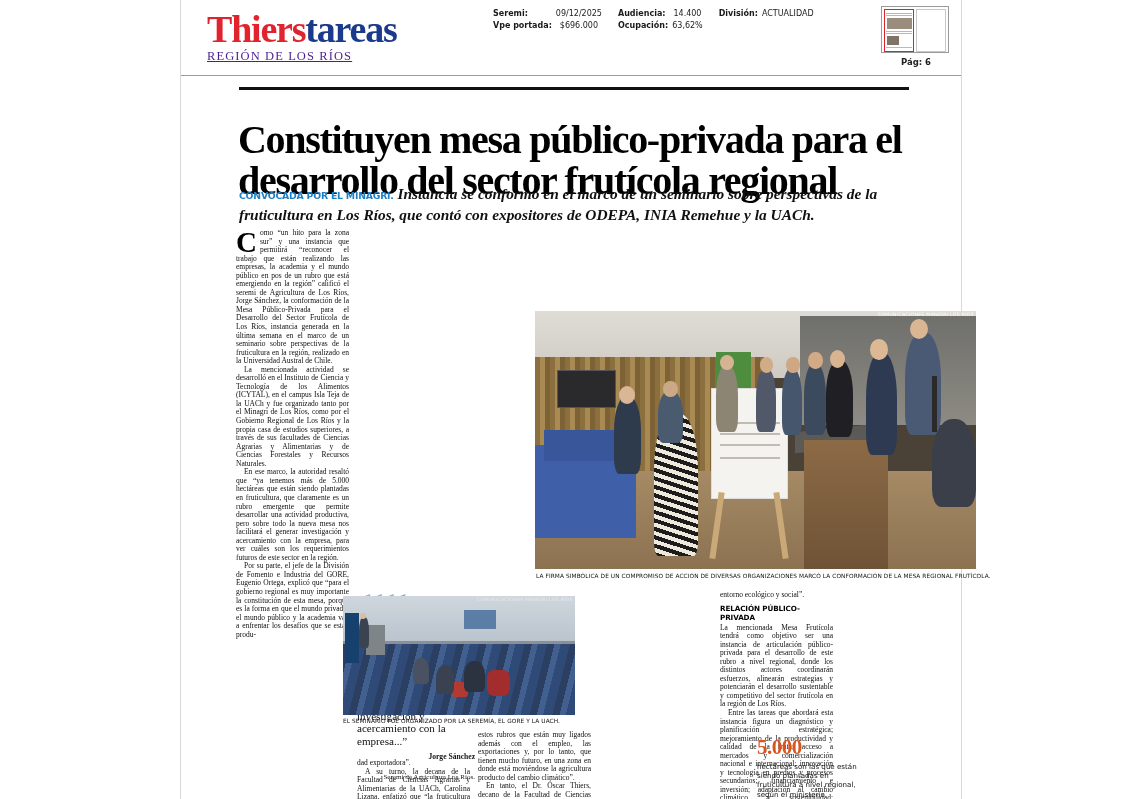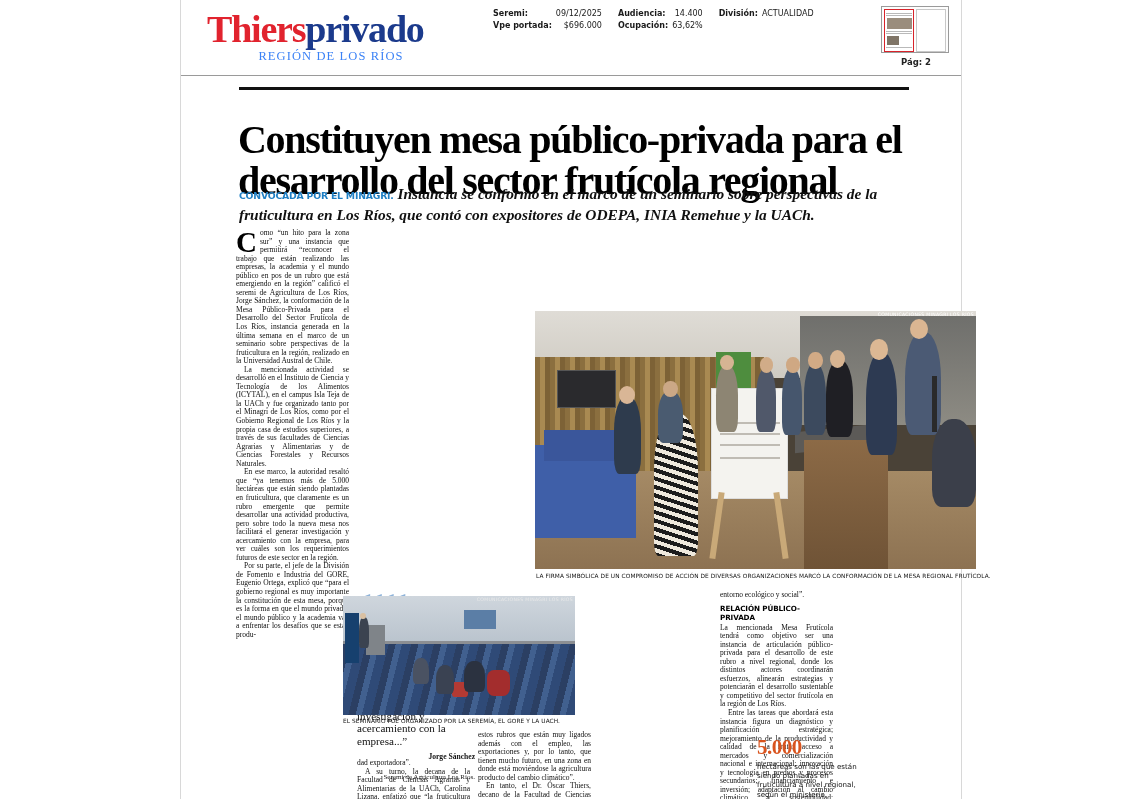--- a/index.html
+++ b/index.html
@@ -65,45 +65,46 @@
     font-family: "Liberation Serif", serif;
     font-size: 38px;
     line-height: 38px;
     font-weight: bold;
     letter-spacing: -1.2px;
     white-space: nowrap;
   }
   #masthead-title .red { color: #e1232e; }
   #masthead-title .blue { color: #1b3a8c; }
   #masthead-sub {
-    text-align: center;
+    text-align: left;
     font-family: "Liberation Serif", serif;
     font-size: 12.5px;
     letter-spacing: 1.1px;
-    color: #3b82f6;
+    color: #4c1d95;
     margin-top: 1px;
     padding-right: 2px;
+    text-decoration: underline;
   }
 
   
   #meta-table {
     position: absolute;
     left: 312px; top: 9px;
     font-family: "DejaVu Sans", sans-serif;
     font-size: 8px;
     color: #1a1a1a;
     border-collapse: collapse;
   }
   #meta-table td {
     padding: 0 0 3px 0;
     white-space: nowrap;
     vertical-align: top;
   }
   #meta-table td.lbl { font-weight: bold; padding-right: 4px; }
-  #meta-table td.val { text-align: right; padding-right: 16px; margin-left: 12px; }
+  #meta-table td.val { text-align: center; padding-right: 16px; margin-left: 12px; }
   #meta-table td.val-l { text-align: left; padding-right: 16px; }
 
   
   #thumb-wrap {
     position: absolute;
     left: 700px; top: 6px;
     width: 70px;
   }
   #thumb-box {
     width: 68px; height: 47px;
@@ -378,21 +379,21 @@
 <div id="page">
 
   <div class="side-gutter left"></div>
   <div class="side-gutter right"></div>
 
   <div id="sheet">
 
     <div id="clip-header">
 
       <div id="masthead">
-        <div id="masthead-title"><span class="red">Thiers</span><span class="blue">privado</span></div>
+        <div id="masthead-title"><span class="red">Thiers</span><span class="blue">tareas</span></div>
         <div id="masthead-sub">REGIÓN DE LOS RÍOS</div>
       </div>
 
       <table id="meta-table">
         <tbody>
             <tr>
           <td class="lbl">Seremi:</td>
           <td class="val">09/12/2025</td>
           <td class="lbl">Audiencia:</td>
           <td class="val">14.400</td>
@@ -416,21 +417,21 @@
             <div class="tl" style="top:3px"></div>
             <div class="tl" style="top:5px"></div>
             <div class="tpic" style="left:2px;top:8px;width:25px;height:11px;background:#9a8d7d;"></div>
             <div class="tl" style="top:21px"></div>
             <div class="tl" style="top:23px"></div>
             <div class="tpic" style="left:2px;top:26px;width:12px;height:9px;background:#7f7466;"></div>
             <div class="tl" style="top:37px"></div>
           </div>
           <div id="thumb-page-b"></div>
         </div>
-        <div id="thumb-pag">Pág: 2</div>
+        <div id="thumb-pag">Pág: 6</div>
       </div>
     </div>
 
     <div id="article">
 
       <div id="rule-top"></div>
 
       <h1 id="headline">Constituyen mesa público-privada para el desarrollo del sector frutícola regional</h1>
 
       <div id="standfirst"><span id="kicker">CONVOCADA POR EL MINAGRI.</span><span> Instancia se conformó en el marco de un seminario sobre perspectivas de la fruticultura en Los Ríos, que contó con expositores de ODEPA, INIA Remehue y la UACh.</span></div>

